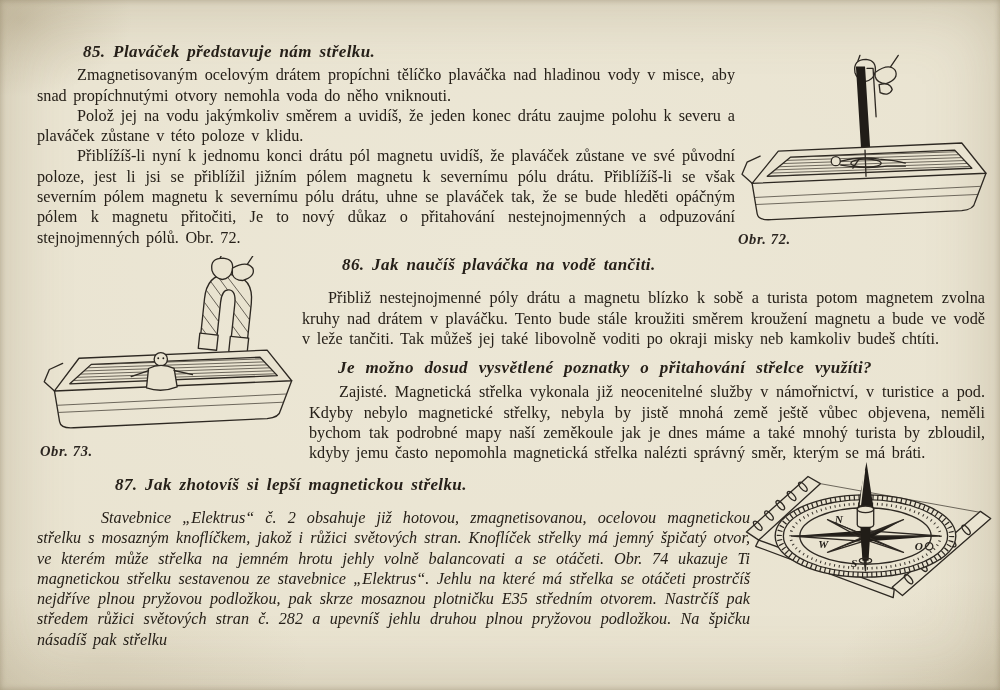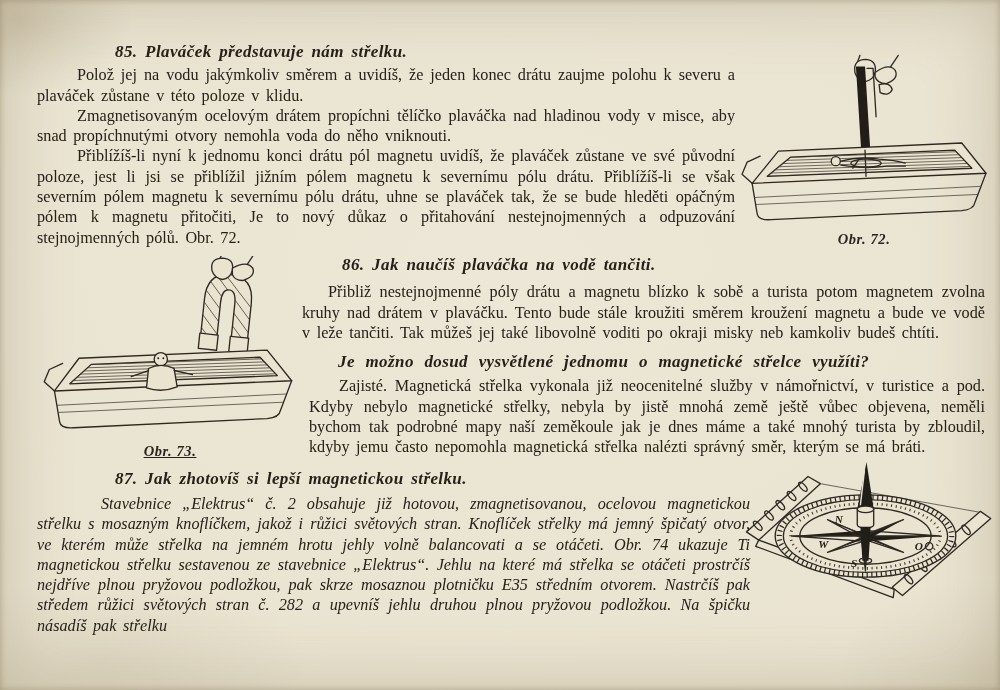--- a/index.html
+++ b/index.html
@@ -29,36 +29,35 @@
   h2{
     font-size:17px;
     font-style:italic;
     font-weight:bold;
     margin:0;
     letter-spacing:.4px;
     word-spacing:3px;
     white-space:nowrap;
     text-align:left;
   }
-  .h85{margin-left:78px;margin-bottom:3px;}
+  .h85{margin-left:46px;margin-bottom:3px;}
   .p85{margin-right:250px;text-indent:40px;}
   .block86{margin-left:265px;margin-top:7px;}
-  .h86{margin-left:40px;margin-bottom:7px;}
+  .h86{margin-left:40px;margin-bottom:13px;}
   .p86{text-indent:26px;}
   .hq{margin:9px 0 4px 36px;word-spacing:6px;}
   .pq{text-indent:30px;margin-left:7px;}
-  .h87{margin:11px 0 5px 78px;}
+  .h87{margin:11px 0 13px 78px;}
   .p87{margin-right:235px;text-indent:64px;font-style:italic;}
   figure{
     position:absolute;
     margin:0;
-    text-align:center;
   }
   .fig72{left:738px;top:54px;width:252px;}
-  .fig73{left:40px;top:256px;width:260px;text-decoration:underline;}
+  .fig73{left:40px;top:256px;width:260px;}
   .fig74{left:740px;top:458px;width:252px;}
   figcaption{
     font-style:italic;
     font-weight:bold;
     font-size:14.5px;
     letter-spacing:.6px;
     margin-top:1px;
     color:#2b2520;
   }
   
@@ -242,27 +241,27 @@
         <path class="paper-fill" d="M114,50 h16 v15 a8,3.2 0 0 1 -16,0 Z"></path>
         <ellipse class="paper-fill" cx="122" cy="50" rx="8" ry="3.2"></ellipse>
         <polygon class="ink-fill" points="117,67 127,67 125,100 119,100"></polygon>
         <ellipse class="ink" cx="122" cy="100" rx="6" ry="2.4" stroke-width="1"></ellipse>
       </g>
     </svg>
   </figure>
 
   <div class="content">
     <h2 class="h85">85. Plaváček představuje nám střelku.</h2>
+    <p class="p85">Zmagnetisovaným ocelovým drátem propíchni tělíčko plaváčka nad hladinou vody v misce, aby snad propíchnutými otvory nemohla voda do něho vniknouti.</p>
     <p class="p85">Polož jej na vodu jakýmkoliv směrem a uvidíš, že jeden konec drátu zaujme polohu k severu a plaváček zůstane v této poloze v klidu.</p>
-    <p class="p85">Zmagnetisovaným ocelovým drátem propíchni tělíčko plaváčka nad hladinou vody v misce, aby snad propíchnutými otvory nemohla voda do něho vniknouti.</p>
     <p class="p85">Přiblížíš-li nyní k jednomu konci drátu pól magnetu uvidíš, že plaváček zůstane ve své původní poloze, jest li jsi se přiblížil jižním pólem magnetu k severnímu pólu drátu. Přiblížíš-li se však severním pólem magnetu k severnímu pólu drátu, uhne se plaváček tak, že se bude hleděti opáčným pólem k magnetu přitočiti, Je to nový důkaz o přitahování nestejnojmenných a odpuzování stejnojmenných pólů. Obr. 72.</p>
 
     <div class="block86">
       <h2 class="h86">86. Jak naučíš plaváčka na vodě tančiti.</h2>
       <p class="p86">Přibliž nestejnojmenné póly drátu a magnetu blízko k sobě a turista potom magnetem zvolna kruhy nad drátem v plaváčku. Tento bude stále kroužiti směrem kroužení magnetu a bude ve vodě v leže tančiti. Tak můžeš jej také libovolně voditi po okraji misky neb kamkoliv budeš chtíti.</p>
-      <h2 class="hq">Je možno dosud vysvětlené jednomu o magnetické střelce využíti?</h2>
+      <h2 class="hq">Je možno dosud vysvětlené poznatky o přitahování střelce využíti?</h2>
       <p class="pq">Zajisté. Magnetická střelka vykonala již neocenitelné služby v námořnictví, v turistice a pod. Kdyby nebylo magnetické střelky, nebyla by jistě mnohá země ještě vůbec objevena, neměli bychom tak podrobné mapy naší zeměkoule jak je dnes máme a také mnohý turista by zbloudil, kdyby jemu často nepomohla magnetická střelka nalézti správný směr, kterým se má bráti.</p>
     </div>
 
     <h2 class="h87">87. Jak zhotovíš si lepší magnetickou střelku.</h2>
     <p class="p87">Stavebnice „Elektrus“ č. 2 obsahuje již hotovou, zmagnetisovanou, ocelovou magnetickou střelku s mosazným knoflíčkem, jakož i růžici světových stran. Knoflíček střelky má jemný špičatý otvor, ve kterém může střelka na jemném hrotu jehly volně balancovati a se otáčeti. Obr. 74 ukazuje Ti magnetickou střelku sestavenou ze stavebnice „Elektrus“. Jehlu na které má střelka se otáčeti prostrčíš nejdříve plnou pryžovou podložkou, pak skrze mosaznou plotničku E35 středním otvorem. Nastrčíš pak středem růžici světových stran č. 282 a upevníš jehlu druhou plnou pryžovou podložkou. Na špičku násadíš pak střelku</p>
   </div>
 </div>
 
 </body></html>

